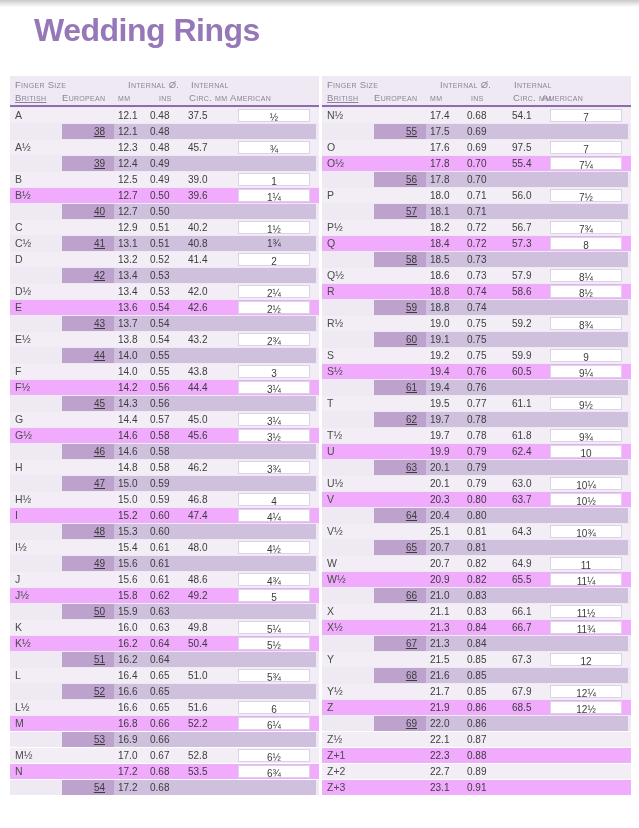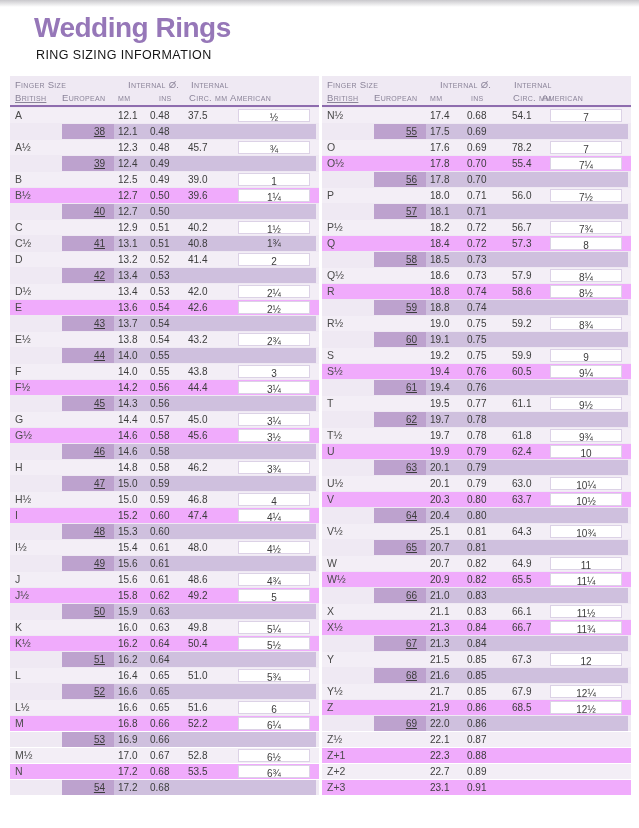--- a/index.html
+++ b/index.html
@@ -1,20 +1,20 @@
 <!DOCTYPE html>
 <html><head>
 <meta charset="utf-8">
 <style>
   html,body{margin:0;padding:0;background:#fff;}
   .page{position:relative;width:639px;height:828px;background:#ffffff;
         font-family:"Liberation Sans",sans-serif;overflow:hidden;}
   .top-fade{position:absolute;top:0;left:0;right:0;height:7px;
         background:linear-gradient(#c9c8cc,#ffffff);}
-  .title{position:absolute;left:34px;top:12px;margin:0;font-size:28px;font-weight:700;
+  .title{position:absolute;left:34px;top:12px;margin:0;font-size:32px;font-weight:700;
         color:#9677b8;letter-spacing:-0.5px;}
   .subtitle{position:absolute;left:36px;top:48px;font-size:12.5px;color:#161616;
         letter-spacing:0.4px;}
 
   .sizing-table{position:absolute;top:76px;width:309px;height:644px;background:#efe9f3;}
   .sizing-table.left{left:10px;}
   .sizing-table.right{left:322px;}
 
   .thead{position:absolute;top:0;left:0;right:0;height:32px;
         font-variant:small-caps;color:#8b8499;font-size:9.5px;letter-spacing:0.3px;}
@@ -50,21 +50,20 @@
   .c-us{position:absolute;left:228px;width:72px;text-align:center;}
   .c-usbox{position:absolute;left:228px;width:70px;top:1px;height:11px;background:#ffffff;
         border:1px solid #dcd2e6;line-height:11px;text-align:center;}
 </style>
 </head>
 <body>
 
 <div class="page">
   <div class="top-fade"></div>
   <h1 class="title">Wedding Rings</h1>
-  <div class="subtitle">RING SIZING INFORMATION</div>
 
   <div class="sizing-table left">
     <div class="thead">
       <span class="h1-finger">Finger Size</span>
       <span class="h1-diam">Internal Ø.</span>
       <span class="h1-circ">Internal</span>
       <span class="h2-brit">British</span>
       <span class="h2-euro">European</span>
       <span class="h2-mm">mm</span>
       <span class="h2-ins">ins</span>
@@ -423,21 +422,21 @@
           <div class="euro-cell">
             <span class="euro-num">55</span>
           </div>
           <span class="c-mm">17.5</span>
           <span class="c-ins">0.69</span>
         </div>
         <div class="trow lit">
           <span class="c-brit">O</span>
           <span class="c-mm">17.6</span>
           <span class="c-ins">0.69</span>
-          <span class="c-circ">78.2</span>
+          <span class="c-circ">97.5</span>
           <span class="c-usbox">7</span>
         </div>
         <div class="trow alt">
           <span class="c-brit">O½</span>
           <span class="c-mm">17.8</span>
           <span class="c-ins">0.70</span>
           <span class="c-circ">55.4</span>
           <span class="c-usbox">7¼</span>
         </div>
         <div class="trow band-row">

